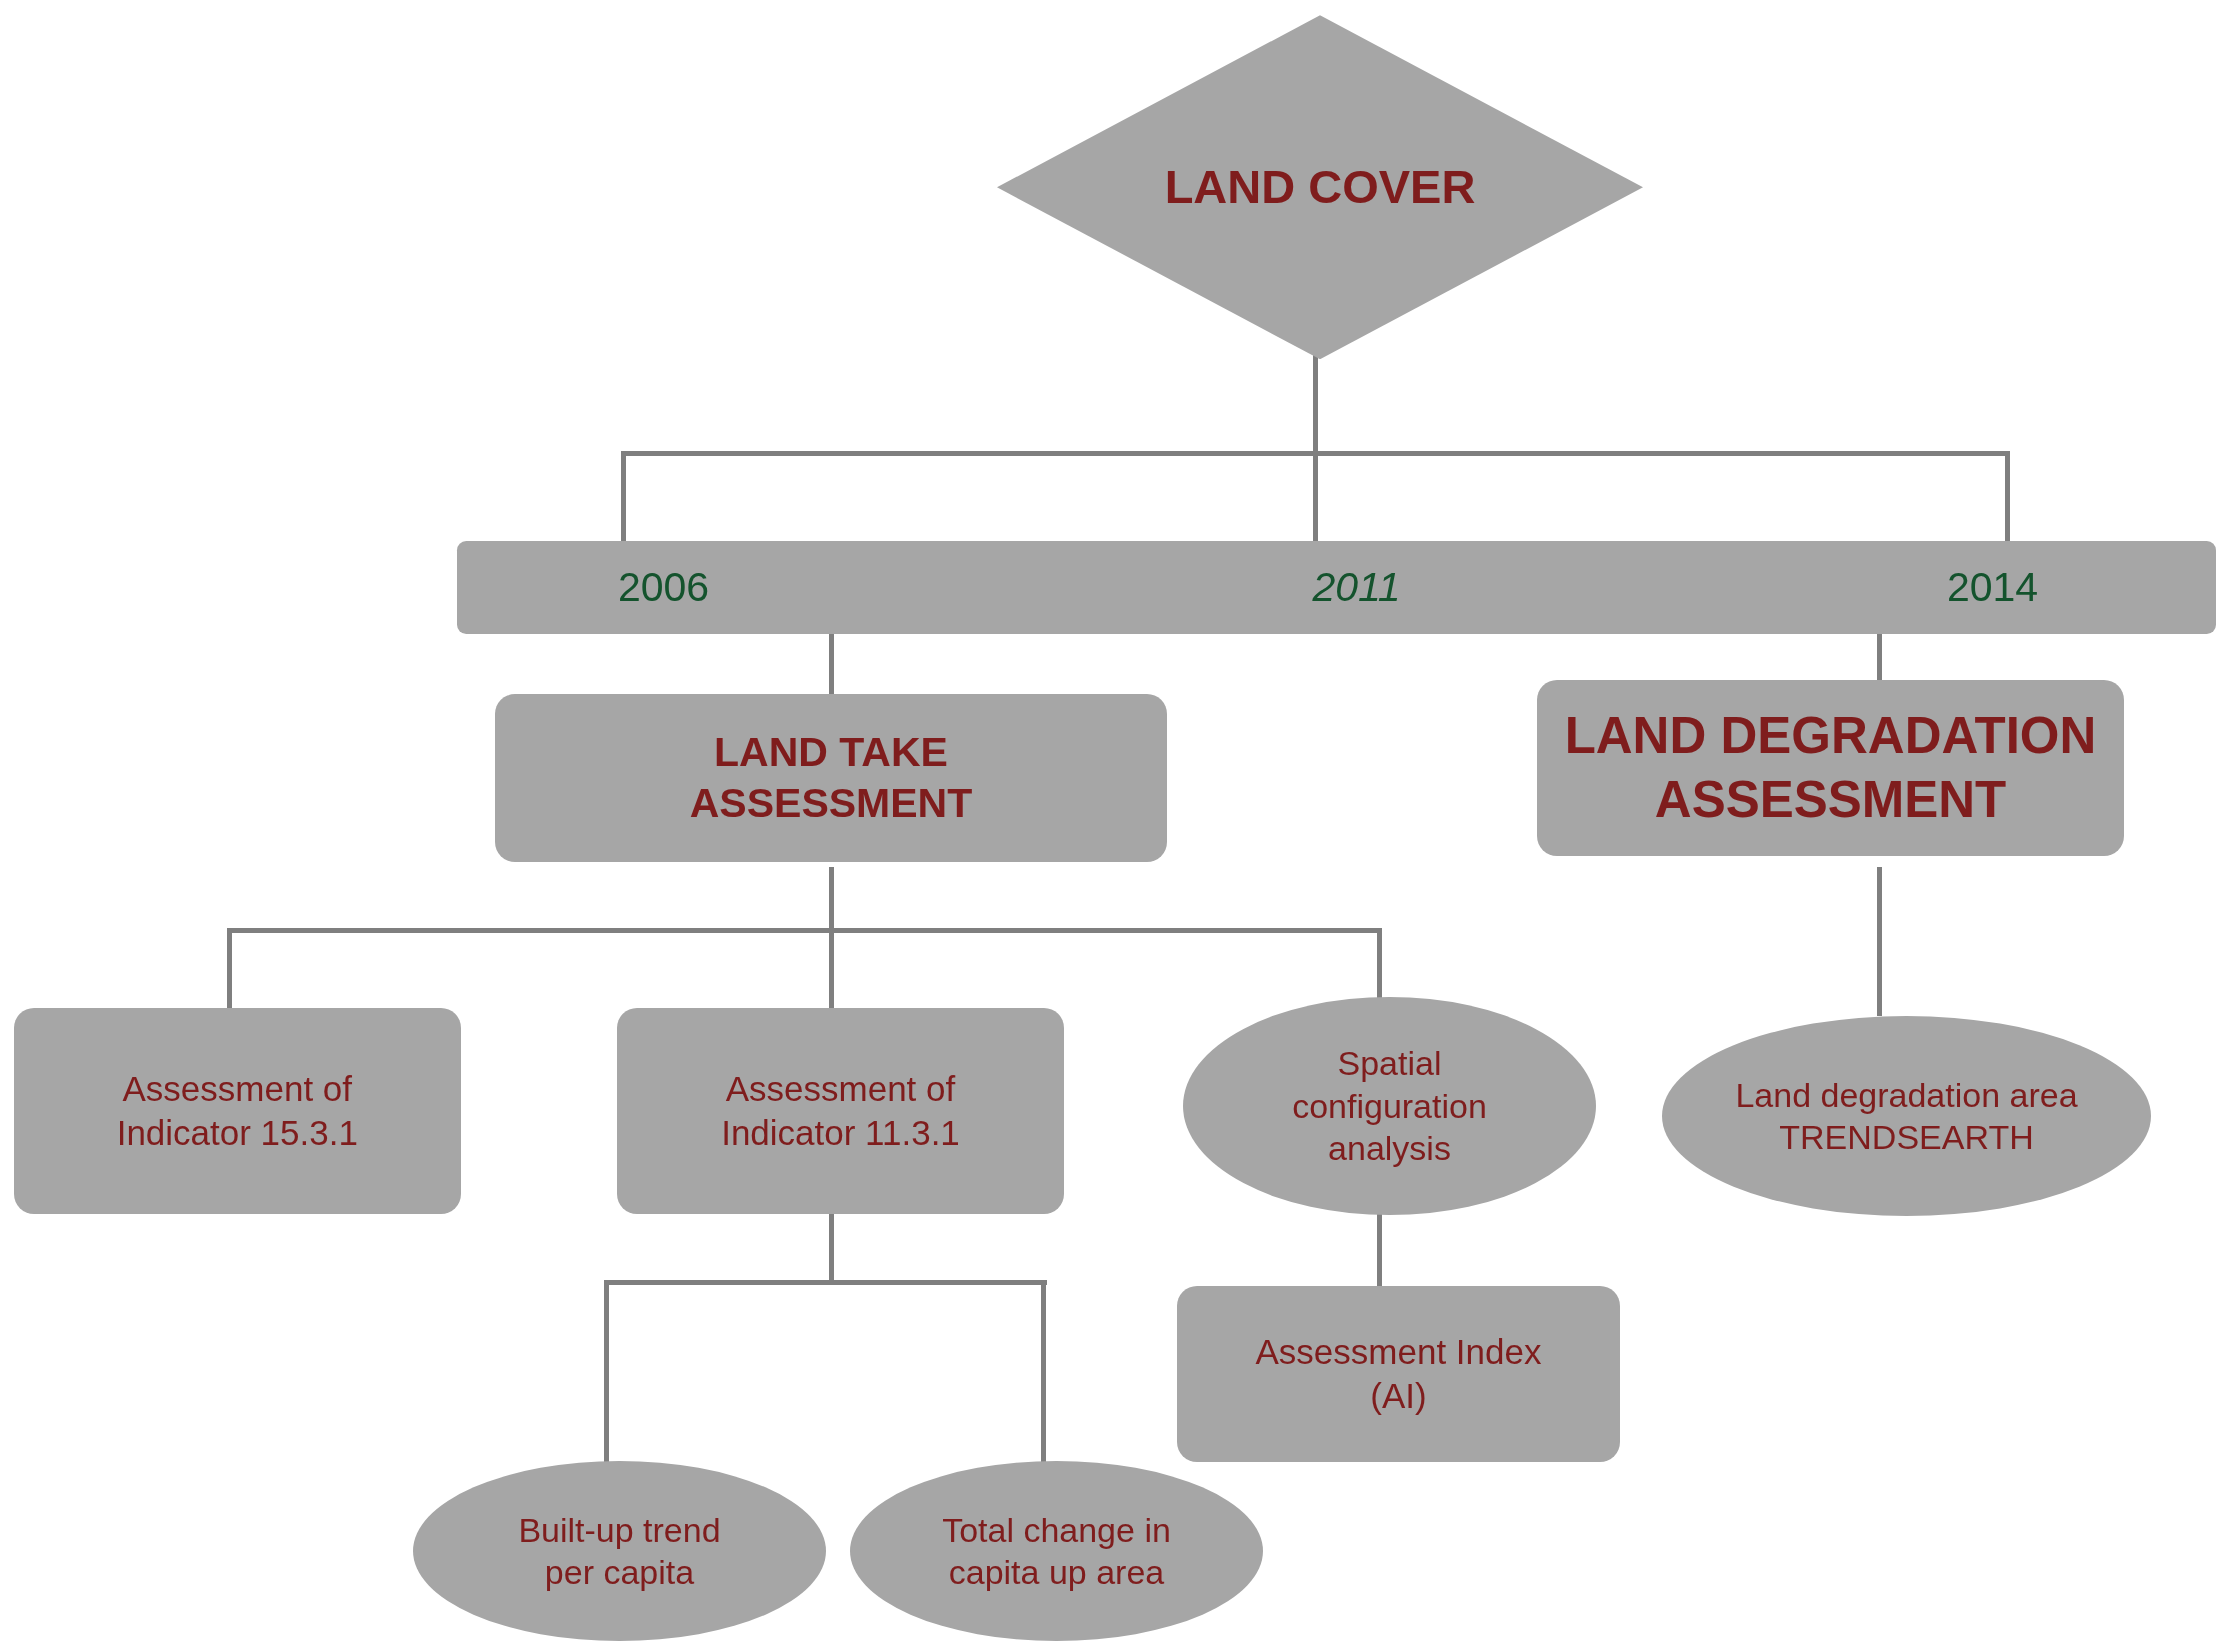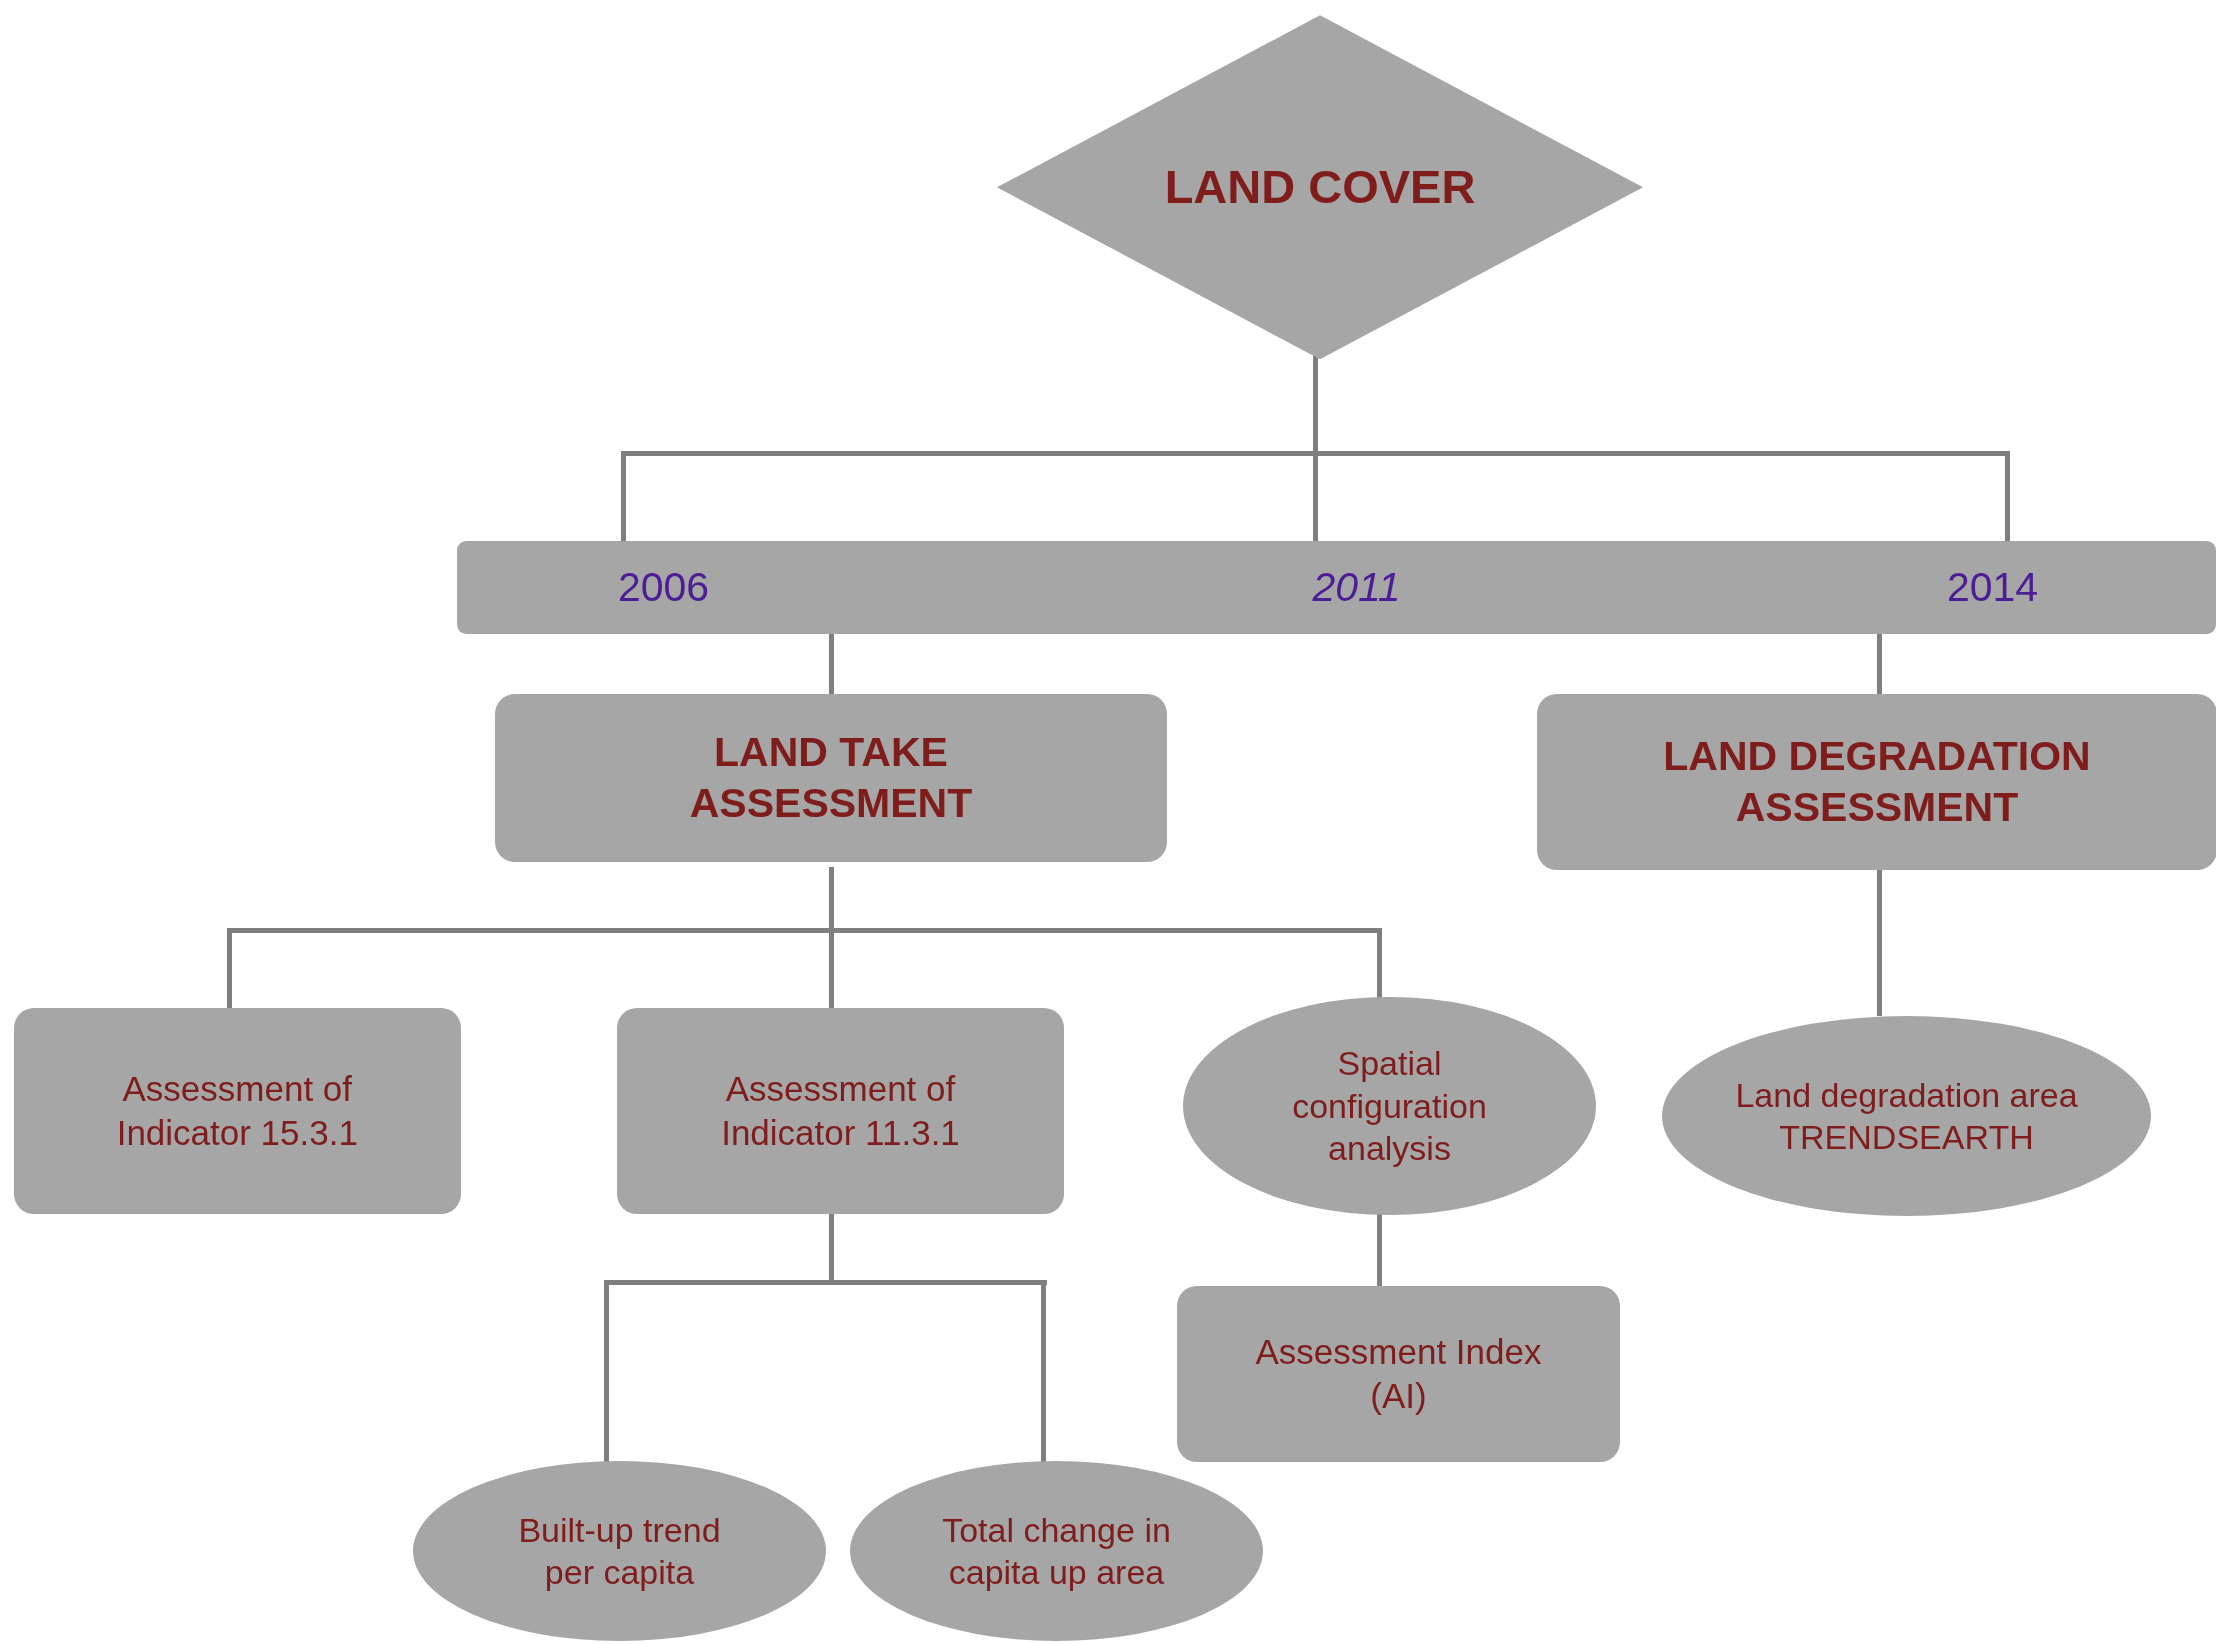--- a/index.html
+++ b/index.html
@@ -78,21 +78,21 @@
   }
   .year-label {
     position: absolute;
     top: 0;
     height: 100%;
     display: flex;
     align-items: center;
     justify-content: center;
     font-size: 41px;
     font-weight: normal;
-    color: #4c1d95;
+    color: #14532d;
     white-space: nowrap;
   }
 </style>
 </head>
 <body>
 
 <div id="canvas">
 
   <div class="conn-v" style="left:1313px; top:348px; height:107px;"></div>
 
@@ -130,21 +130,21 @@
     <span class="year-label" style="left:46px; width:321px;">2006</span>
     <span class="year-label" style="left:739px; width:321px;font-style:italic;">2011</span>
     <span class="year-label" style="left:1375px; width:321px;">2014</span>
   </div>
 
   <div class="node shape-rounded" style="left:495px; top:694px; width:672px; height:168px; font-size:41px;">
     <span class="label bold">LAND TAKE
 ASSESSMENT</span>
   </div>
 
-  <div class="node shape-rounded" style="left:1537px; top:694px; width:680px; height:176px; font-size:41px;">
+  <div class="node shape-rounded" style="left:1537px; top:680px; width:587px; height:176px; font-size:51px;">
     <span class="label bold">LAND DEGRADATION
 ASSESSMENT</span>
   </div>
 
   <div class="node shape-rounded" style="left:13.8px; top:1008px; width:447px; height:206px; font-size:35px;">
     <span class="label normal">Assessment of
 Indicator 15.3.1</span>
   </div>
 
   <div class="node shape-rounded" style="left:617px; top:1008px; width:447px; height:206px; font-size:35px;">

